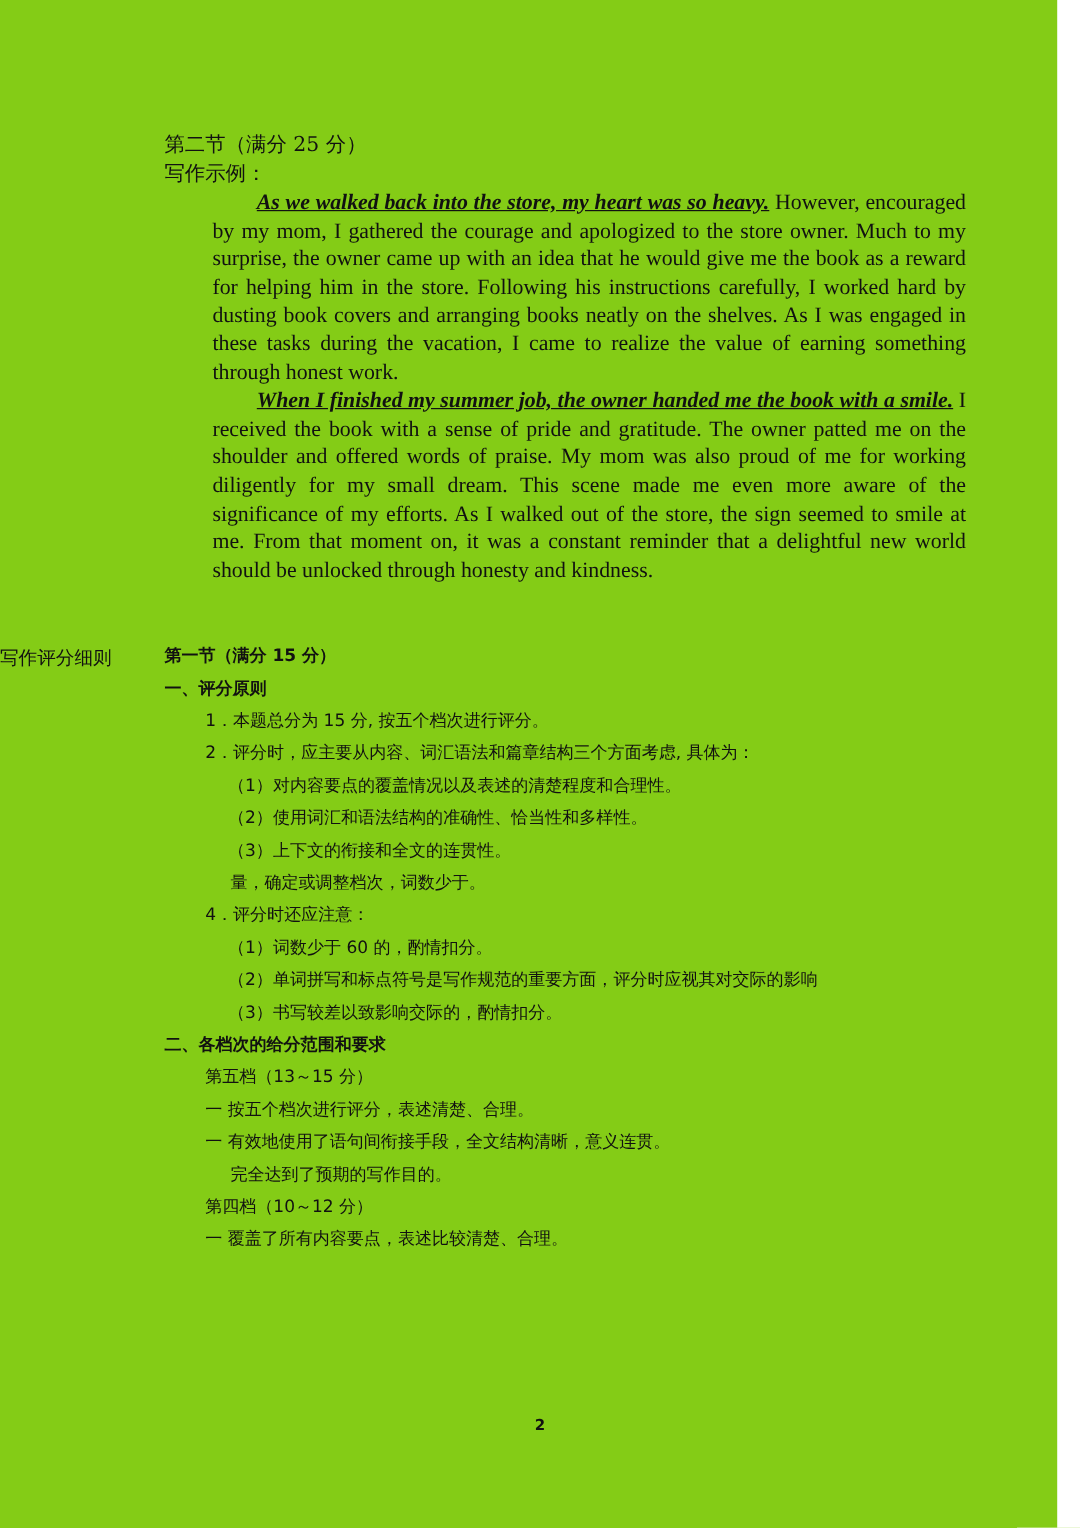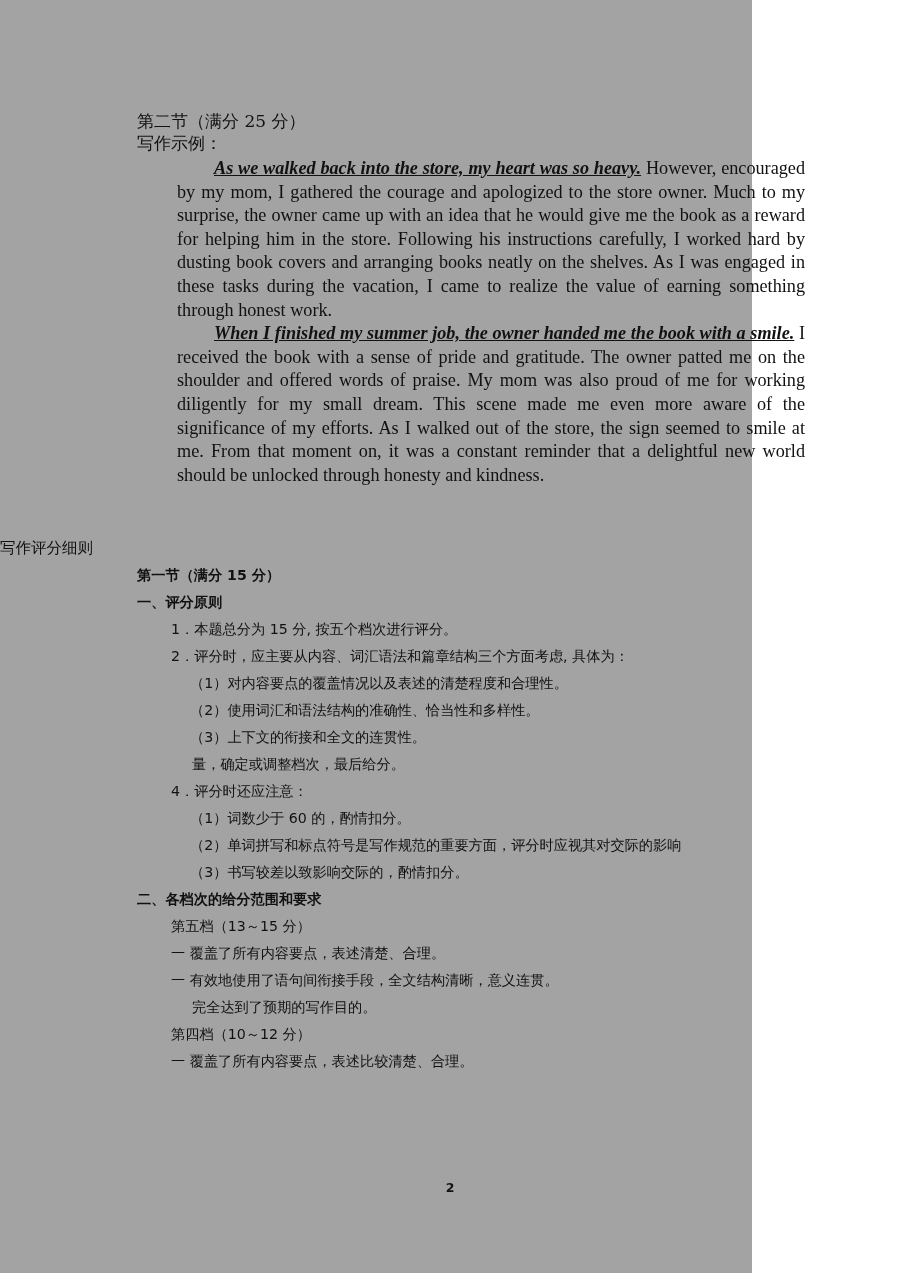--- a/index.html
+++ b/index.html
@@ -1,28 +1,28 @@
 <!DOCTYPE html>
 <html><head>
   <meta charset="utf-8">
   <style>
     html, body { margin: 0; padding: 0; background: #ffffff; }
     body { width: 900px; height: 1273px; position: relative; overflow: hidden; color: #111; }
-    .page { position: absolute; left: 0; top: 0; width: 736px; height: 1273px; background: #a3a3a3; padding-left: 16px; }
+    .page { position: absolute; left: 0; top: 0; width: 881px; height: 1273px; background: #84cc16; }
 
     .sec2-head { position: absolute; left: 137px; top: 109px; font-family: "DejaVu Serif", serif; font-size: 17px; line-height: 24px; }
-    .sample-label { position: absolute; left: 137px; top: 133px; font-family: Liberation Mono, monospace; font-size: 17px; line-height: 24px; }
+    .sample-label { position: absolute; left: 137px; top: 133px; font-family: Liberation Sans, sans-serif; font-size: 17px; line-height: 24px; }
 
     .essay { position: absolute; left: 137px; top: 157px; width: 628px; font-family: "Liberation Serif", serif; font-size: 18.2px; line-height: 23.6px; text-align: justify; margin-left: 40px; }
     .essay p { margin: 0; text-indent: 37px; }
     .essay .lead { font-weight: bold; font-style: italic; text-decoration: underline; }
 
     .rubric-title { position: absolute; left: 0; width: 900px; top: 537px; text-align: left; font-family: "DejaVu Sans", sans-serif; font-size: 15.5px; line-height: 22px; }
 
-    .rubric { position: absolute; left: 137px; top: 562px; width: 660px; font-family: "DejaVu Sans", sans-serif; font-size: 14.2px; }
+    .rubric { position: absolute; left: 137px; top: 534px; width: 660px; font-family: "DejaVu Sans", sans-serif; font-size: 14.2px; }
     .rubric .line { height: 27px; line-height: 27px; white-space: nowrap; }
     .b { font-weight: bold; }
     .i1 { padding-left: 34px; }
     .i2 { padding-left: 53px; }
     .i3 { padding-left: 89px; }
     .i1c { padding-left: 55px; }
 
     .page-number { position: absolute; left: 0; width: 900px; top: 1180px; text-align: center; font-family: "DejaVu Sans", sans-serif; font-size: 12.5px; font-weight: bold; }
   </style>
 </head>
@@ -41,29 +41,29 @@
   <div class="rubric-title">写作评分细则</div>
 
   <div class="rubric">
     <div class="line b">第一节（满分 15 分）</div>
     <div class="line b">一、评分原则</div>
     <div class="line i1">1．本题总分为 15 分, 按五个档次进行评分。</div>
     <div class="line i1">2．评分时，应主要从内容、词汇语法和篇章结构三个方面考虑, 具体为：</div>
     <div class="line i2">（1）对内容要点的覆盖情况以及表述的清楚程度和合理性。</div>
     <div class="line i2">（2）使用词汇和语法结构的准确性、恰当性和多样性。</div>
     <div class="line i2">（3）上下文的衔接和全文的连贯性。</div>
-    <div class="line i1c">量，确定或调整档次，最后给分。</div>
+    <div class="line i1c">量，确定或调整档次，词数少于。</div>
     <div class="line i1">4．评分时还应注意：</div>
     <div class="line i2">（1）词数少于 60 的，酌情扣分。</div>
     <div class="line i2">（2）单词拼写和标点符号是写作规范的重要方面，评分时应视其对交际的影响</div>
     <div class="line i2">（3）书写较差以致影响交际的，酌情扣分。</div>
 
     <div class="line b">二、各档次的给分范围和要求</div>
     <div class="line i1">第五档（13～15 分）</div>
-    <div class="line i1">一  覆盖了所有内容要点，表述清楚、合理。</div>
+    <div class="line i1">一  按五个档次进行评分，表述清楚、合理。</div>
     <div class="line i1">一  有效地使用了语句间衔接手段，全文结构清晰，意义连贯。</div>
     <div class="line i1c">完全达到了预期的写作目的。</div>
     <div class="line i1">第四档（10～12 分）</div>
     <div class="line i1">一  覆盖了所有内容要点，表述比较清楚、合理。</div>
   </div>
 
   <div class="page-number">2</div>
 </div>
 
 </body></html>

